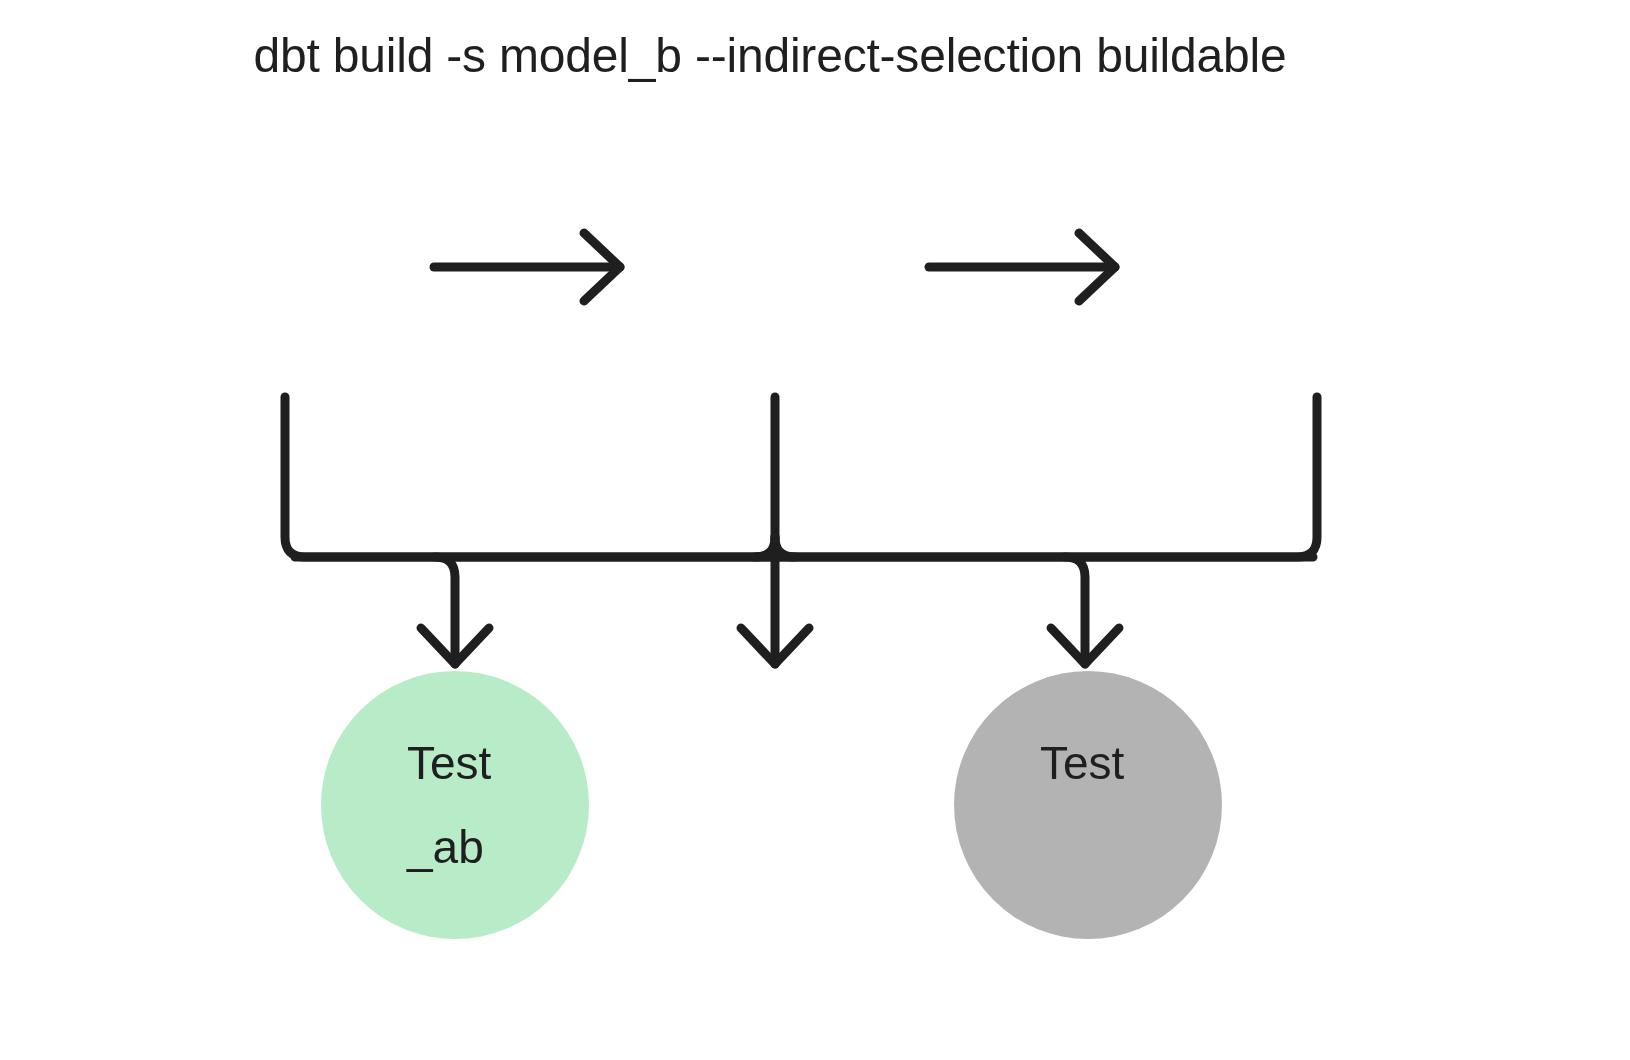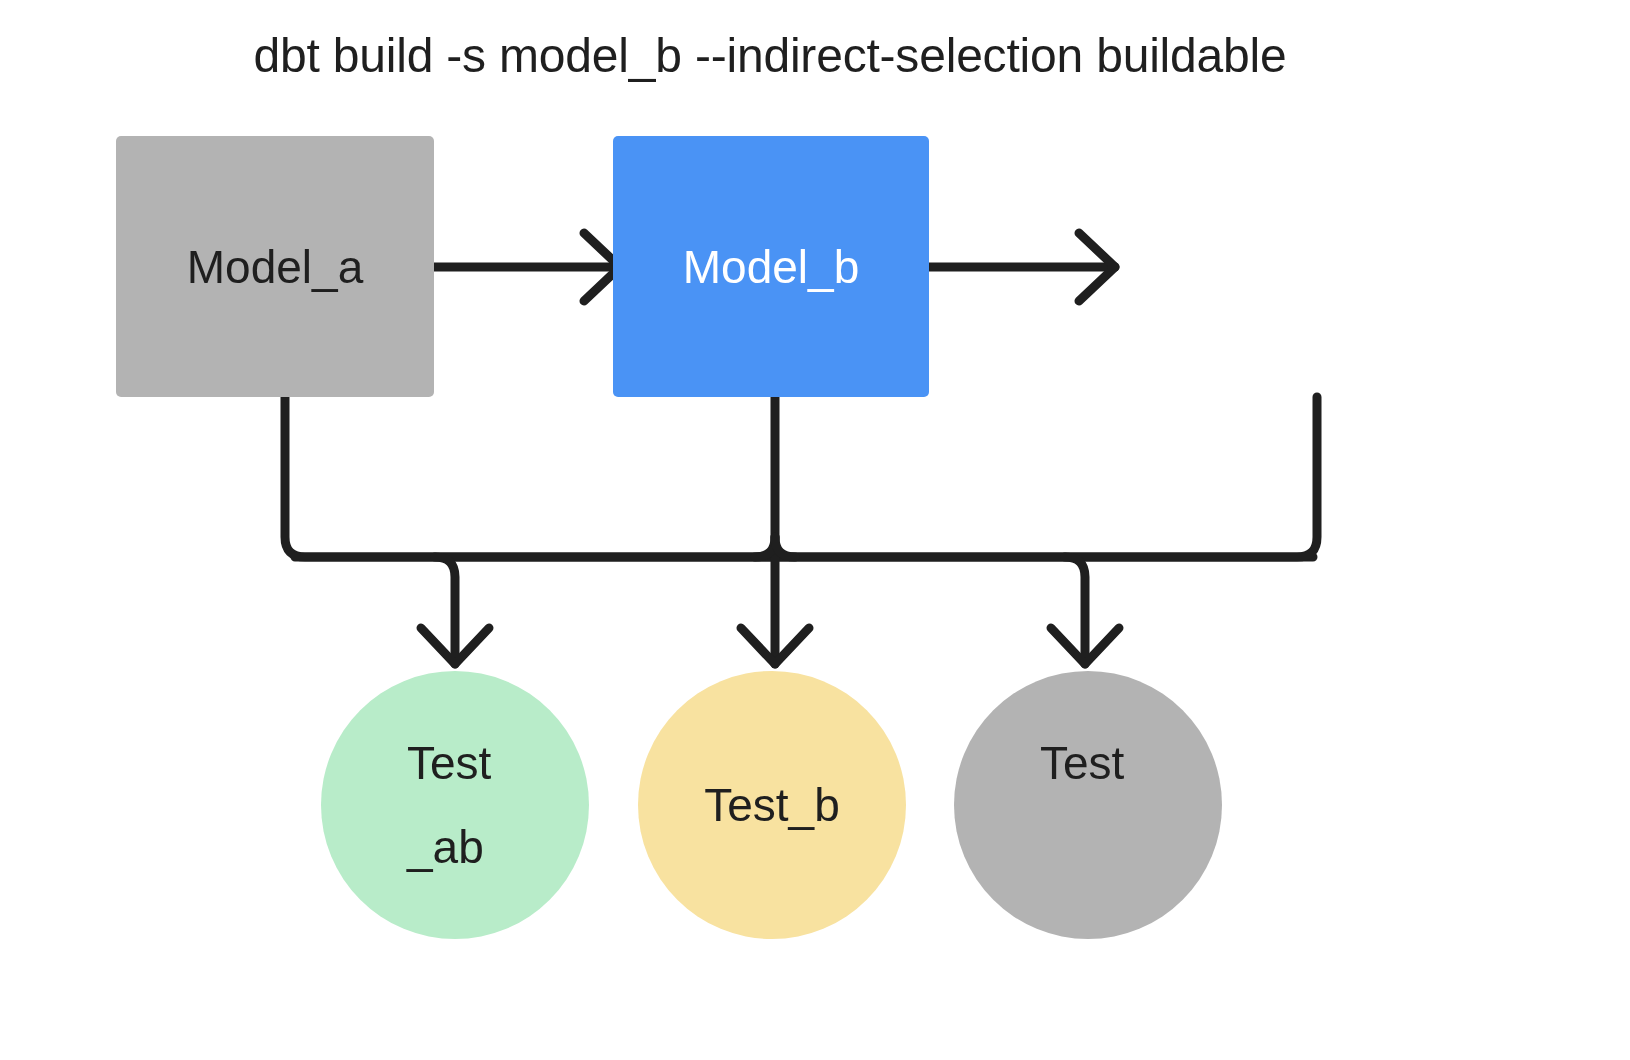--- a/index.html
+++ b/index.html
@@ -118,41 +118,30 @@
       <path d="M 1065 557 Q 1085 557 1085 577 L 1085 664"></path>
       <path d="M 1051 628 L 1085 664 L 1119 628"></path>
 
       <path d="M 755 557 Q 775 557 775 537"></path>
       <path d="M 795 557 Q 775 557 775 537"></path>
     </g>
   </svg>
 
   <div id="title">dbt build -s model_b --indirect-selection buildable</div>
 
-  <div class="model-box" id="box-model-a">
-    <span class="box-text">Model_a</span>
-  </div>
 
-  <div class="model-box" id="box-model-b">
-    <span class="box-text">Model_b</span>
-  </div>
 
 
   <div class="test-circle" id="circle-test-ab">
     <div class="circle-text two-line">
       <span class="line">Test</span>
       <span class="line">_ab</span>
     </div>
   </div>
 
-  <div class="test-circle" id="circle-test-b">
-    <div class="circle-text one-line">
-      <span class="line">Test_b</span>
-    </div>
-  </div>
 
   <div class="test-circle" id="circle-test-bc">
     <div class="circle-text two-line">
       <span class="line">Test</span>
     </div>
   </div>
 
 </div>
 
 </body></html>

